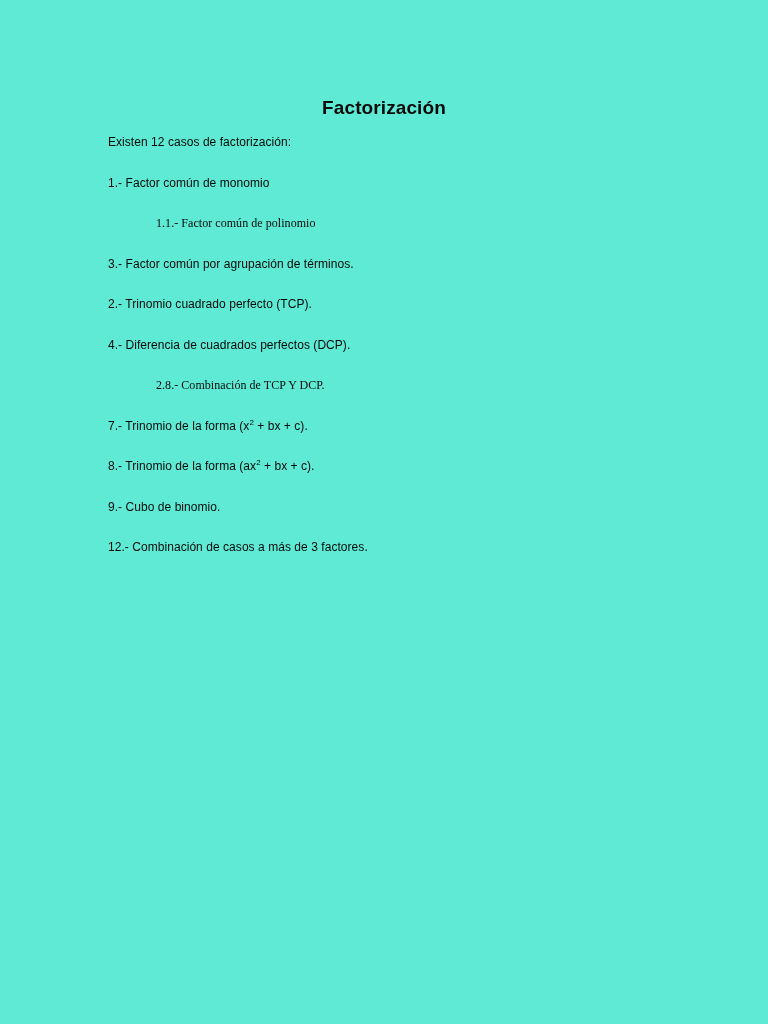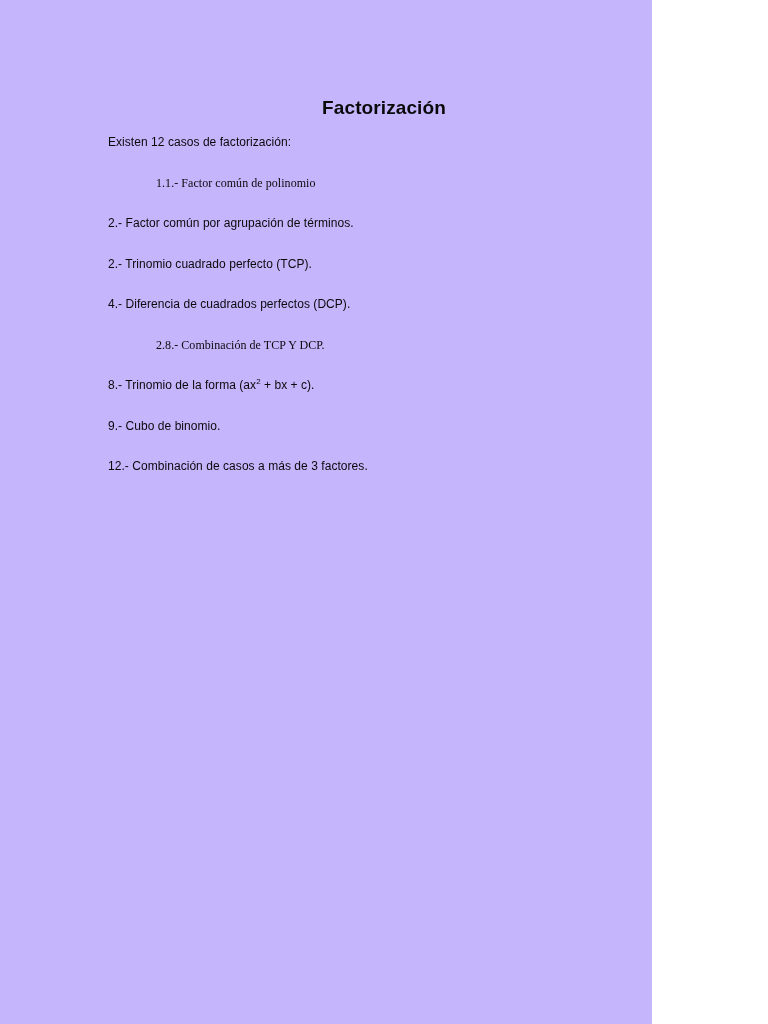--- a/index.html
+++ b/index.html
@@ -11,23 +11,23 @@
     width: 768px;
     height: 1024px;
     background: #ffffff;
     font-family: "Liberation Sans", sans-serif;
     color: #0a0a0a;
     overflow: hidden;
   }
 
   .page {
     position: relative;
-    width: 652px;
+    width: 768px;
     height: 1024px;
-    background: #c4b5fd;
+    background: #5eead4;
     box-sizing: border-box;
   }
 
   .doc-title {
     position: absolute;
     top: 84px;
     left: 0;
     width: 768px;
     text-align: center;
     font-size: 19px;
@@ -67,25 +67,27 @@
 
 <div class="page">
 
   <h1 class="doc-title">Factorización</h1>
 
   <div class="body-block">
 
     <div class="line">Existen 12 casos de factorización:</div>
 
     <div id="item-list">
+        <div class="line">1.- Factor común de monomio</div>
         <div class="line indent">1.1.- Factor común de polinomio</div>
-        <div class="line">2.- Factor común por agrupación de términos.</div>
+        <div class="line">3.- Factor común por agrupación de términos.</div>
         <div class="line">2.- Trinomio cuadrado perfecto (TCP).</div>
         <div class="line">4.- Diferencia de cuadrados perfectos (DCP).</div>
         <div class="line indent">2.8.- Combinación de TCP Y DCP.</div>
+        <div class="line">7.- Trinomio de la forma (x<sup>2</sup> + bx + c).</div>
         <div class="line">8.- Trinomio de la forma (ax<sup>2</sup> + bx + c).</div>
         <div class="line">9.- Cubo de binomio.</div>
         <div class="line">12.- Combinación de casos a más de 3 factores.</div>
       </div>
 
   </div>
 
 </div>
 
 </body></html>

